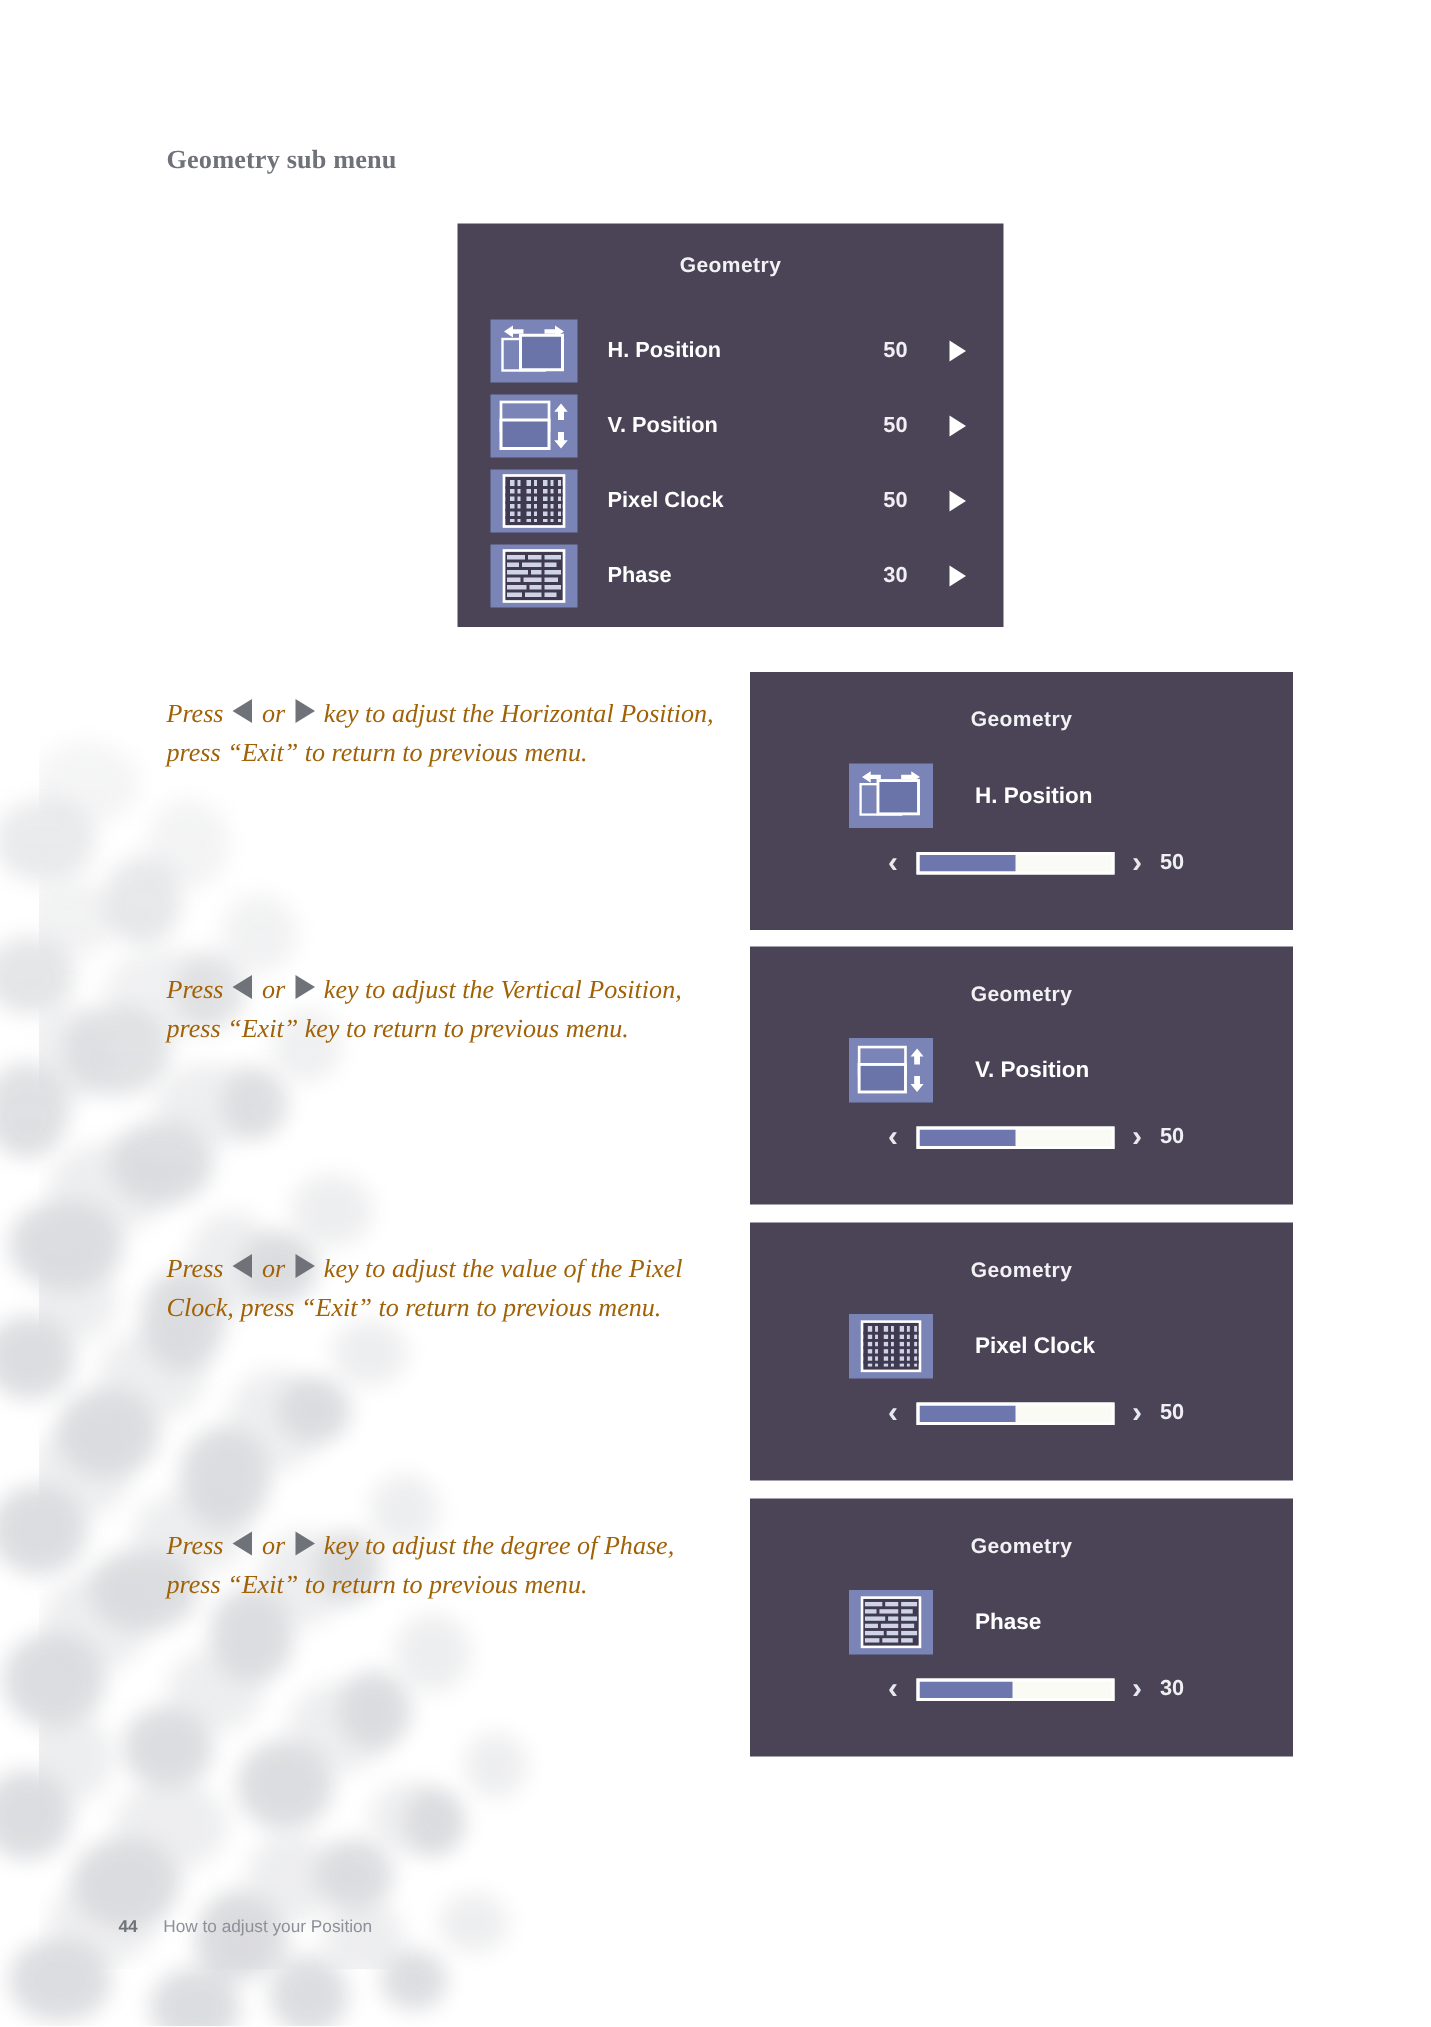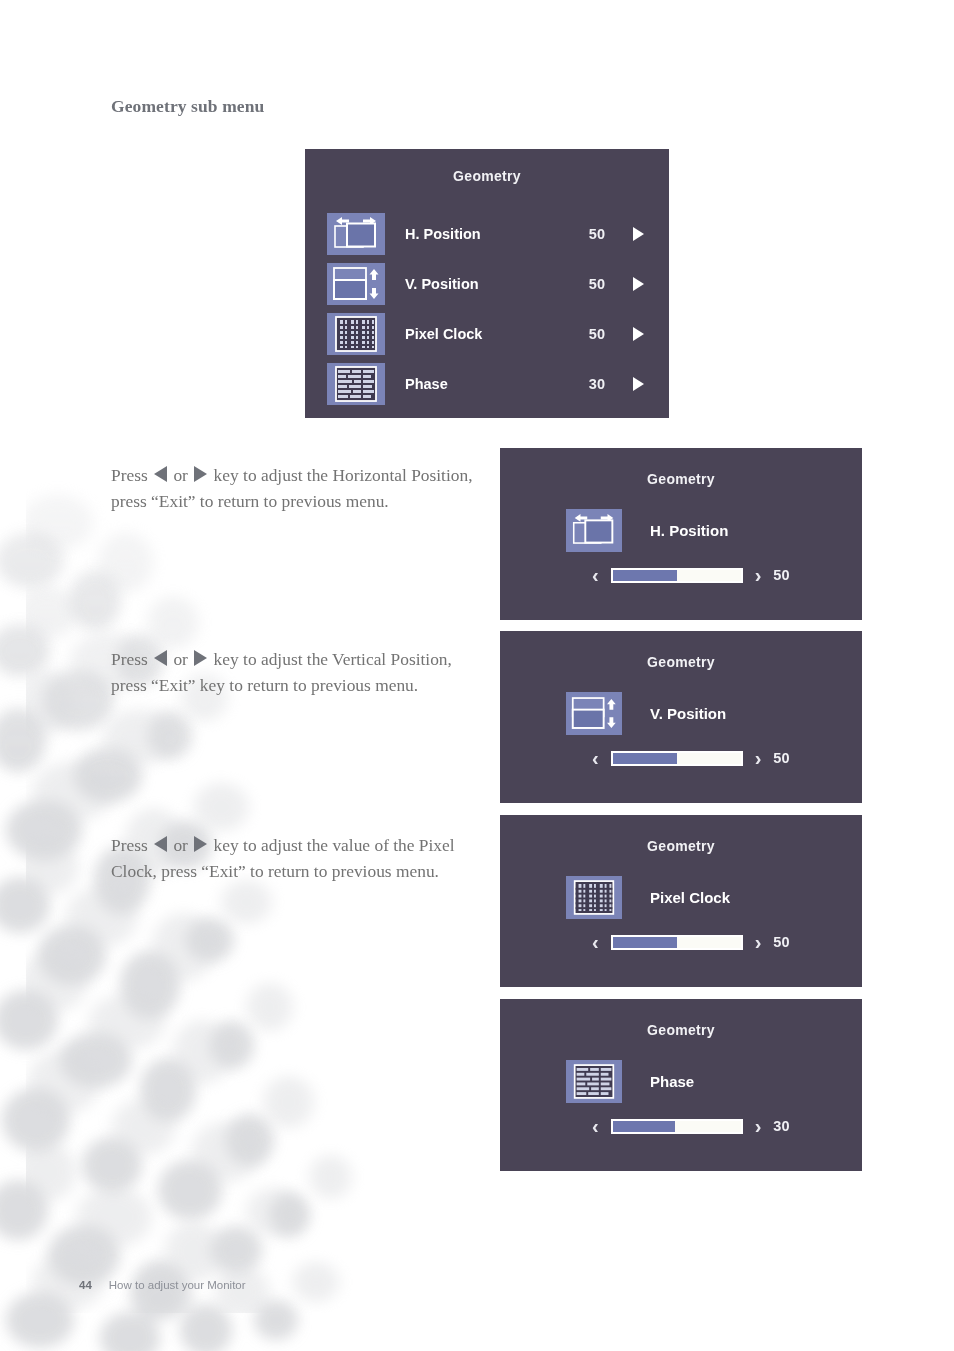--- a/index.html
+++ b/index.html
@@ -172,21 +172,22 @@
   .icon-tile svg { display: block; width: 100%; height: 100%; }
 
   
   .para {
     position: absolute;
     left: 111px;
     width: 372px;
     font-family: "Liberation Serif", serif;
     font-size: 17.4px;
     line-height: 25.4px;
-    color: #737373;
+    color: #a16207;
+    font-style: italic;
   }
   #para-hpos { top: 446px; }
   #para-vpos { top: 630px; }
   #para-clock { top: 816px; }
   #para-phase { top: 1001px; }
   .key-left, .key-right {
     display: inline-block;
     width: 0; height: 0;
     vertical-align: -1px;
     margin: 0 2px;
@@ -509,19 +510,20 @@
       <span class="slider-value">30</span>
     </div>
   </div>
 
   <p class="para" id="para-hpos"><span>Press </span><span class="key-left"></span><span> or </span><span class="key-right"></span><span> key to adjust the Horizontal Position, press “Exit” to return to previous menu.</span></p>
 
   <p class="para" id="para-vpos"><span>Press </span><span class="key-left"></span><span> or </span><span class="key-right"></span><span> key to adjust the Vertical Position, press “Exit” key to return to previous menu.</span></p>
 
   <p class="para" id="para-clock"><span>Press </span><span class="key-left"></span><span> or </span><span class="key-right"></span><span> key to adjust the value of the Pixel Clock, press “Exit” to return to previous menu.</span></p>
 
+  <p class="para" id="para-phase" style="width:378px;"><span>Press </span><span class="key-left"></span><span> or </span><span class="key-right"></span><span> key to adjust the degree of Phase, press “Exit” to return to previous menu.</span></p>
 
   <div id="footer">
     <span class="page-num">44</span>
-    <span>How to adjust your Monitor</span>
+    <span>How to adjust your Position</span>
   </div>
 
 </div>
 
 </body></html>

